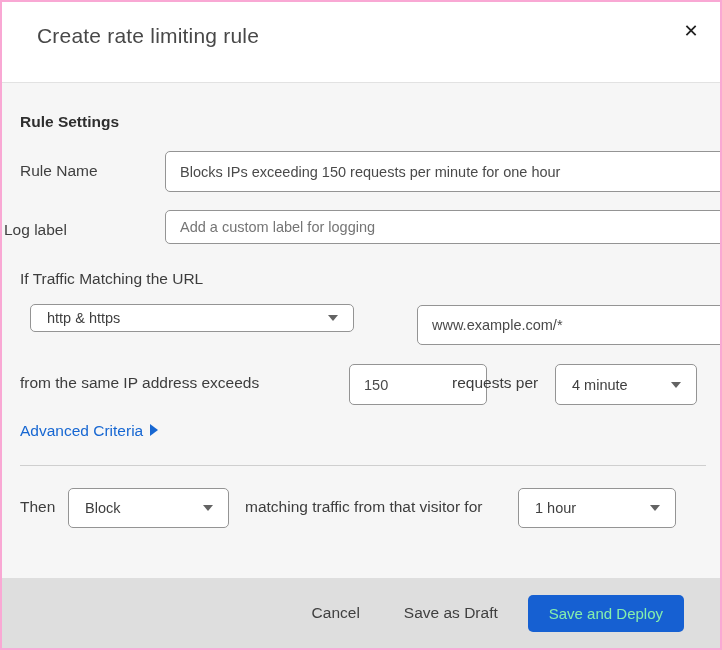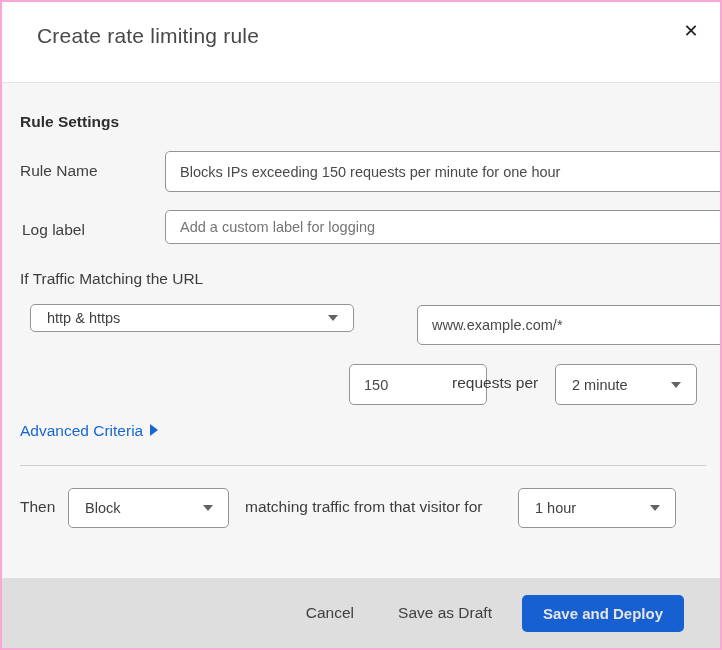--- a/index.html
+++ b/index.html
@@ -47,22 +47,22 @@
   .arrow-right { width:0; height:0; border-top:6px solid transparent; border-bottom:6px solid transparent; border-left:8px solid #1767d2; margin-top:2px; }
 
   .rule-divider { left:18px; top:463px; width:686px; height:1px; background:#cfcfcf; }
 
   .modal-footer { position:absolute; left:0; bottom:0; width:100%; height:70px; background:#dedede;
     display:flex; align-items:center; justify-content:flex-end; padding-right:36px; }
   .footer-link { background:none; border:none; font-family:"Liberation Sans", sans-serif;
     font-size:15.5px; color:#3f3f3f; cursor:pointer; }
   .footer-link.cancel { margin-right:44px; }
   .footer-link.draft { margin-right:30px; }
-  .primary-btn { background:#1660d2; color:#e5e5e5; border:none; border-radius:5px;
-    font-family:"Liberation Sans", sans-serif; font-size:15px; padding:0 21px; height:37px; cursor:pointer;font-weight:bold; }
+  .primary-btn { background:#1660d2; color:#86efac; border:none; border-radius:5px;
+    font-family:"Liberation Sans", sans-serif; font-size:15px; padding:0 21px; height:37px; cursor:pointer; }
 </style>
 </head>
 <body>
 
 <div class="screen">
 
   <div class="backdrop-strip"></div>
   <div class="backdrop-strip2"></div>
 
   <div class="modal-header">
@@ -71,35 +71,36 @@
   </div>
   <div class="header-divider"></div>
 
   <div class="modal-body"></div>
 
   <div class="abs section-heading">Rule Settings</div>
 
   <div class="abs field-label" style="left:18px; top:160px;">Rule Name</div>
   <input class="abs text-input" style="left: 115px; top: 149px; width: 580px; height: 41px;" value="Blocks IPs exceeding 150 requests per minute for one hour">
 
-  <div class="abs field-label" style="left:20px; top:219px;">Log label</div>
+  <div class="abs field-label" style="left:2px; top:219px;">Log label</div>
   <input class="abs text-input" style="left: 115px; top: 208px; width: 580px; height: 34px;" placeholder="Add a custom label for logging">
 
   <div class="abs inline-text" style="left:18px; top:268px;">If Traffic Matching the URL</div>
 
   <div class="abs dropdown" style="left:28px; top:302px; width:324px; height:28px;">
     <span class="dd-value">http &amp; https</span>
     <span class="caret-down"></span>
   </div>
   <input class="abs text-input" style="left: 367px; top: 303px; width: 358px; height: 40px;" value="www.example.com/*">
 
+  <div class="abs inline-text" style="left:18px; top:372px;">from the same IP address exceeds</div>
   <input class="abs text-input" style="left: 299px; top: 362px; width: 138px; height: 41px;" value="150">
   <div class="abs inline-text" style="left:450px; top:372px;">requests per</div>
   <div class="abs dropdown" style="left:553px; top:362px; width:142px; height:41px;">
-    <span class="dd-value">2 minute</span>
+    <span class="dd-value">4 minute</span>
     <span class="caret-down"></span>
   </div>
 
   <a class="abs adv-link">
     <span>Advanced Criteria</span>
     <span class="arrow-right"></span>
   </a>
 
   <div class="abs rule-divider"></div>
 

